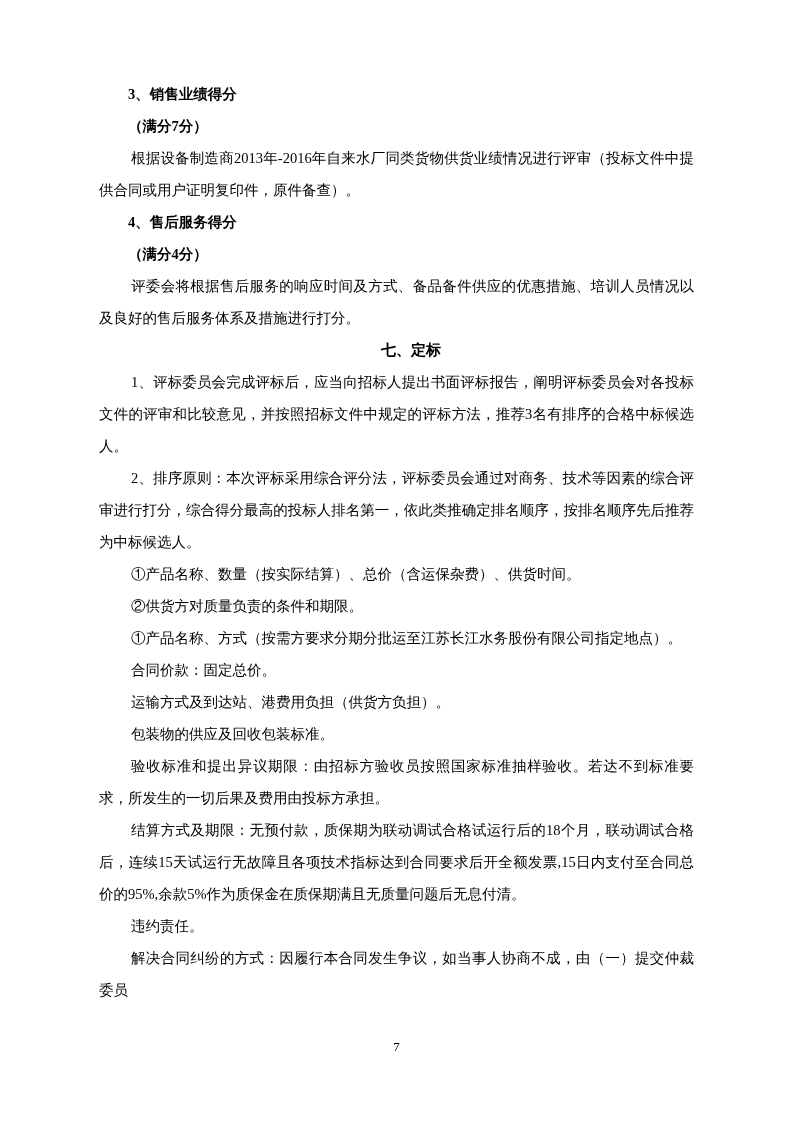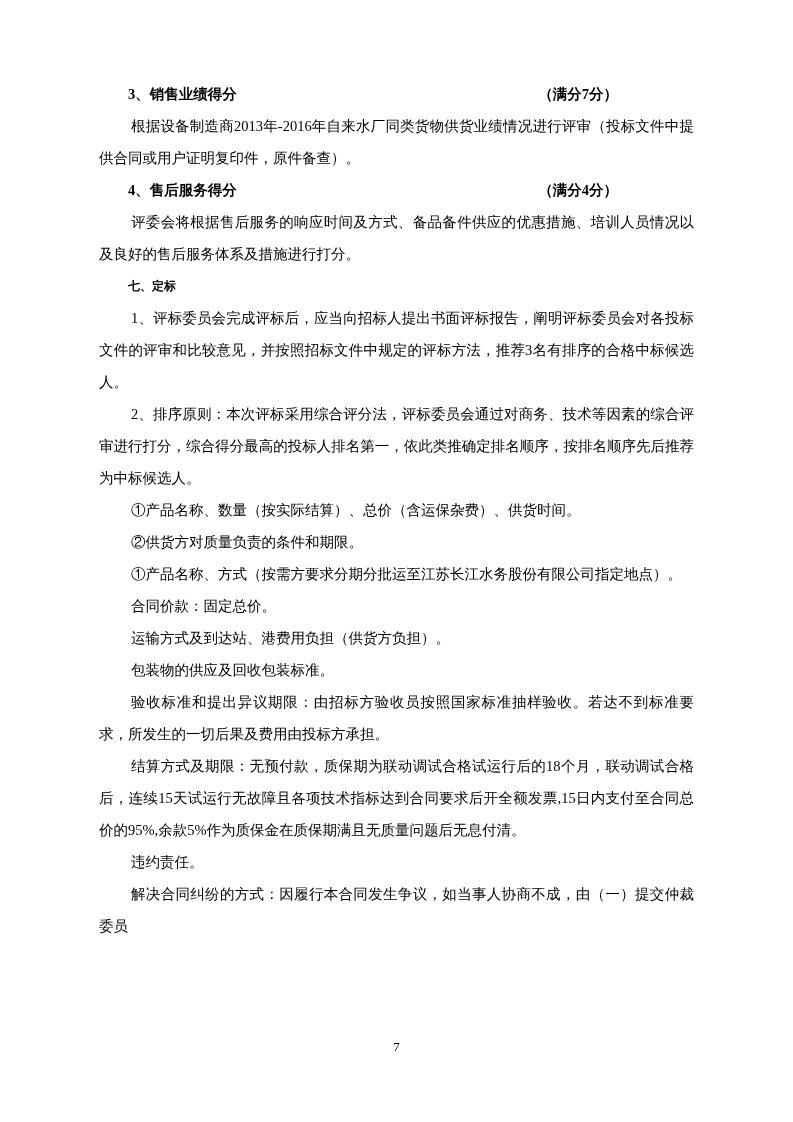--- a/index.html
+++ b/index.html
@@ -26,34 +26,35 @@
   .para {
     margin: 0;
     font-size: 14.5px;
     line-height: 32px;
     text-align: justify;
     text-indent: 32px;
     word-break: break-all;
   }
   .heading {
     margin: 0;
-    font-size: 12px;
+    font-size: 15px;
     line-height: 32px;
     text-indent: 29px;
     font-weight: bold;
-    text-align: left;
+    text-align: center;
   }
   .heading-row {
     display: flex;
     justify-content: space-between;
     align-items: baseline;
     font-size: 14.5px;
     line-height: 32px;
     font-weight: bold;
     padding-left: 29px;
+    flex-direction: column;
   }
   .heading-row .score {
     margin-right: 76px;
     white-space: nowrap;
   }
   .page-footer {
     position: absolute;
     top: 1038px;
     left: 0;
     right: 0;

